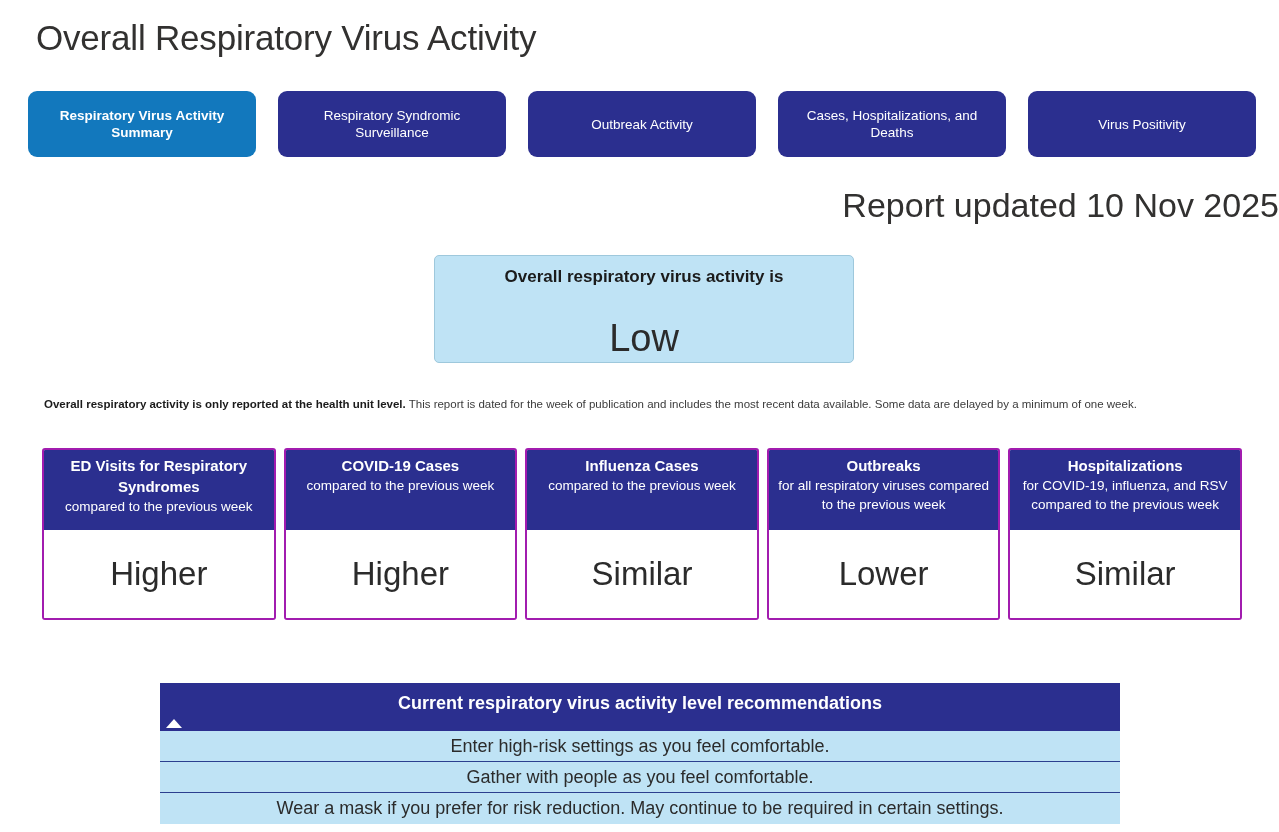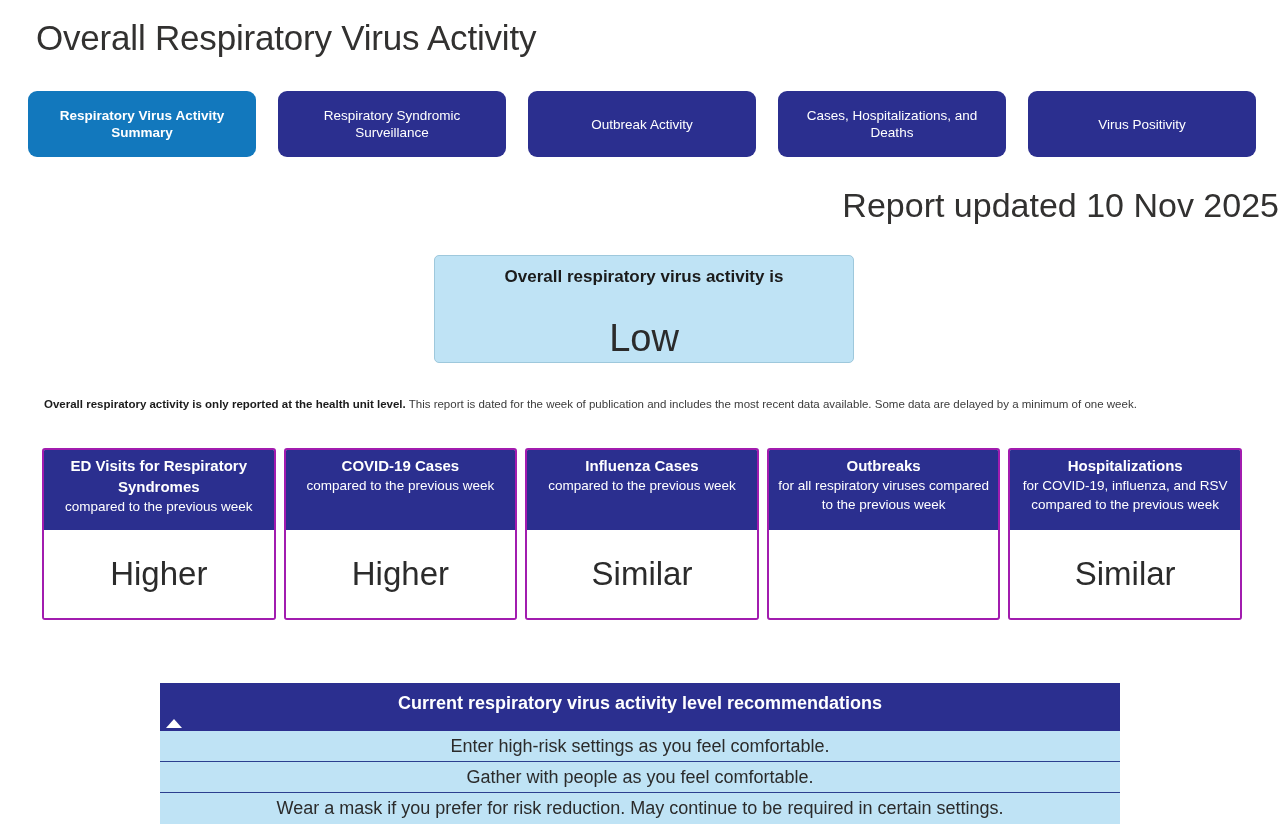--- a/index.html
+++ b/index.html
@@ -268,20 +268,23 @@
         </div>
         <div class="metric-body">
           <div class="metric-value">Similar</div>
         </div>
       </div>
       <div class="metric-card">
         <div class="metric-head">
           <div class="metric-title">Outbreaks</div>
           <div class="metric-sub">for all respiratory viruses compared to the previous week</div>
         </div>
+        <div class="metric-body">
+          <div class="metric-value">Lower</div>
+        </div>
       </div>
       <div class="metric-card">
         <div class="metric-head">
           <div class="metric-title">Hospitalizations</div>
           <div class="metric-sub">for COVID-19, influenza, and RSV compared to the previous week</div>
         </div>
         <div class="metric-body">
           <div class="metric-value">Similar</div>
         </div>
       </div>

